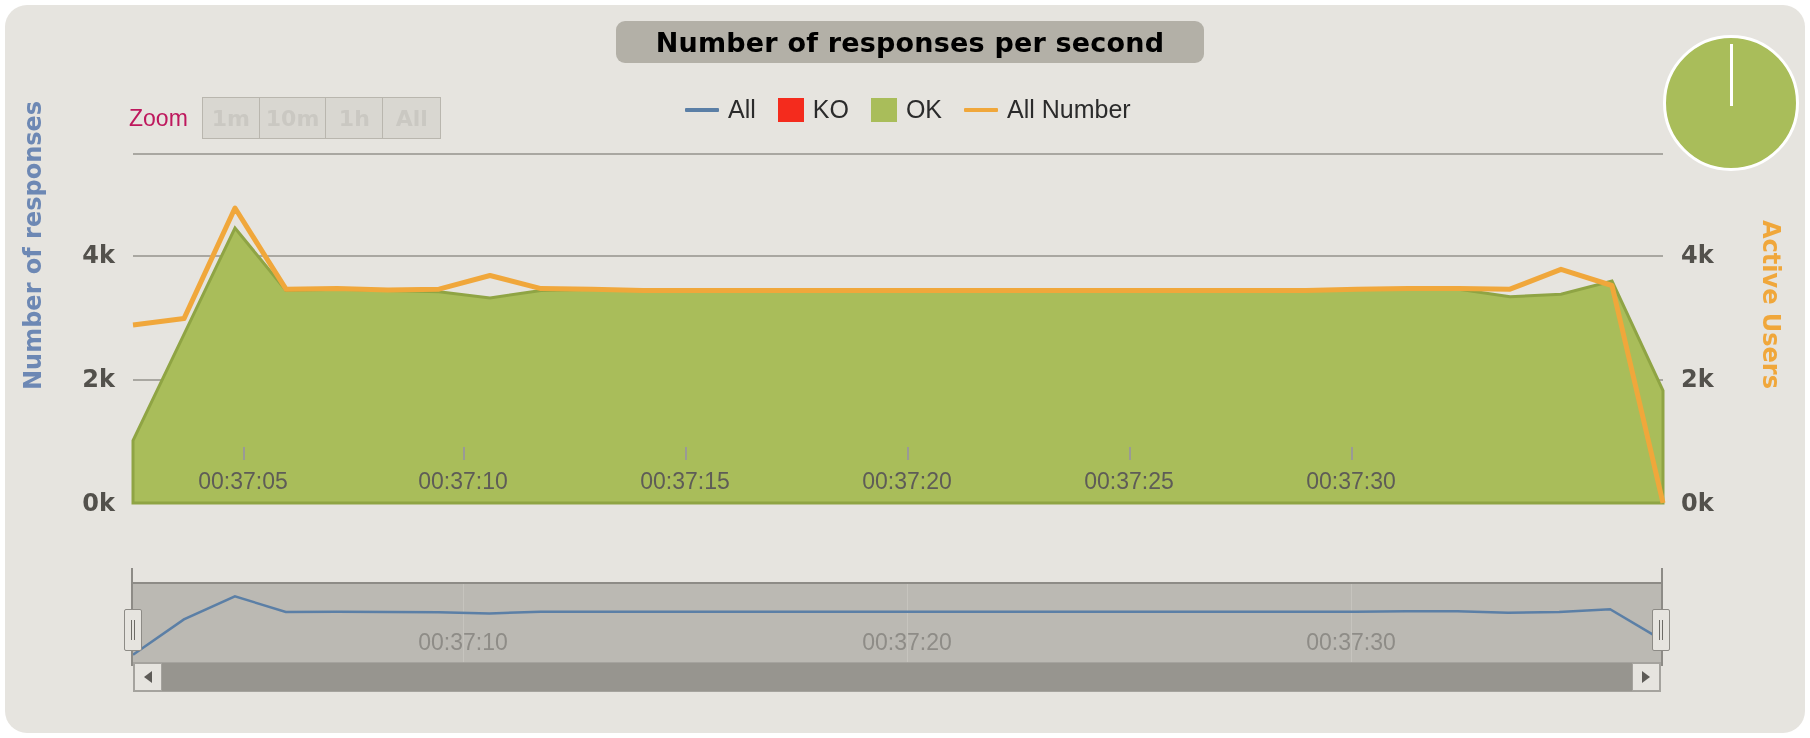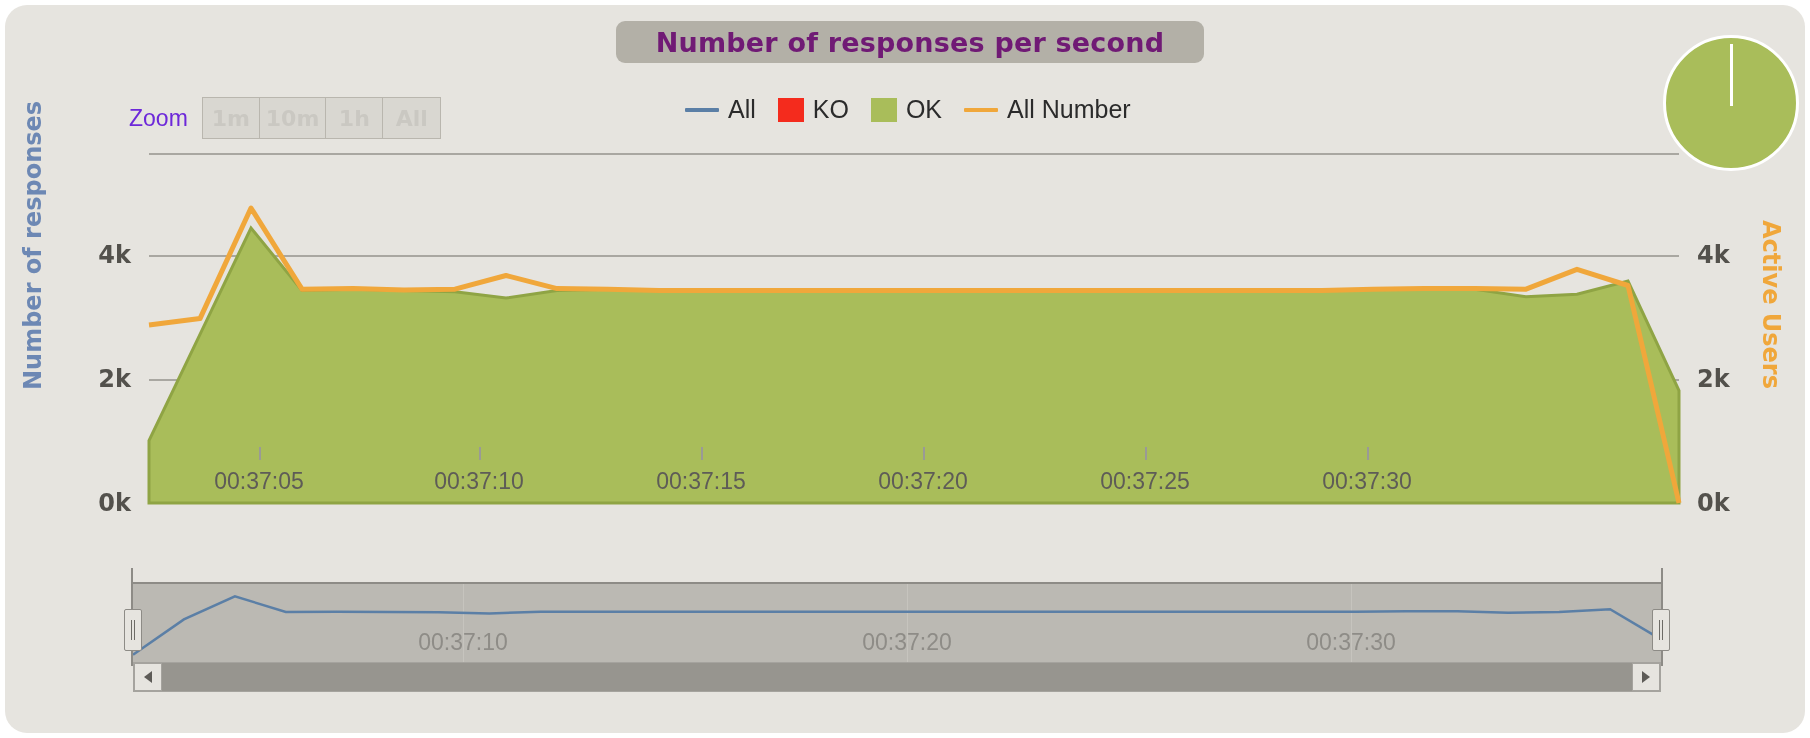--- a/index.html
+++ b/index.html
@@ -23,35 +23,35 @@
   
   .title-pill {
     position: absolute;
     left: 611px; top: 16px;
     width: 588px; height: 42px;
     background: #b3b0a7;
     border-radius: 9px;
     display: flex; align-items: center; justify-content: center;
   }
   .title-pill span {
-    color: #701a75;
+    color: #000000;
     font-size: 27px;
     font-weight: bold;
     letter-spacing: .2px;
     font-family: "DejaVu Sans", sans-serif;
   }
 
   
   .zoom-wrap {
     position: absolute;
     left: 124px; top: 92px;
     display: flex; align-items: center;
   }
   .zoom-label {
-    color: #6d28d9;
+    color: #be185d;
     font-size: 23px;
     margin-right: 14px;
     font-family: "Liberation Sans", sans-serif;
   }
   .zoom-group {
     display: flex;
     border: 1px solid #b9b6ae;
   }
   .zoom-btn {
     background: #d9d7d1;
@@ -97,21 +97,21 @@
     position: absolute;
     left: 50%; top: 6px;
     width: 3px; height: 62px;
     margin-left: -1px;
     background: #ffffff;
   }
 
   
   .plot {
     position: absolute;
-    left: 144px; top: 148px;
+    left: 128px; top: 148px;
     width: 1530px; height: 294px; text-decoration: underline;
   }
   .gridline {
     position: absolute; left: 0; width: 100%;
     height: 2px; background: #a9a7a1;
   }
   .axis-bottom {
     position: absolute; left: 0; bottom: 0;
     width: 100%; height: 3px; background: #6b6b6b;
   }

